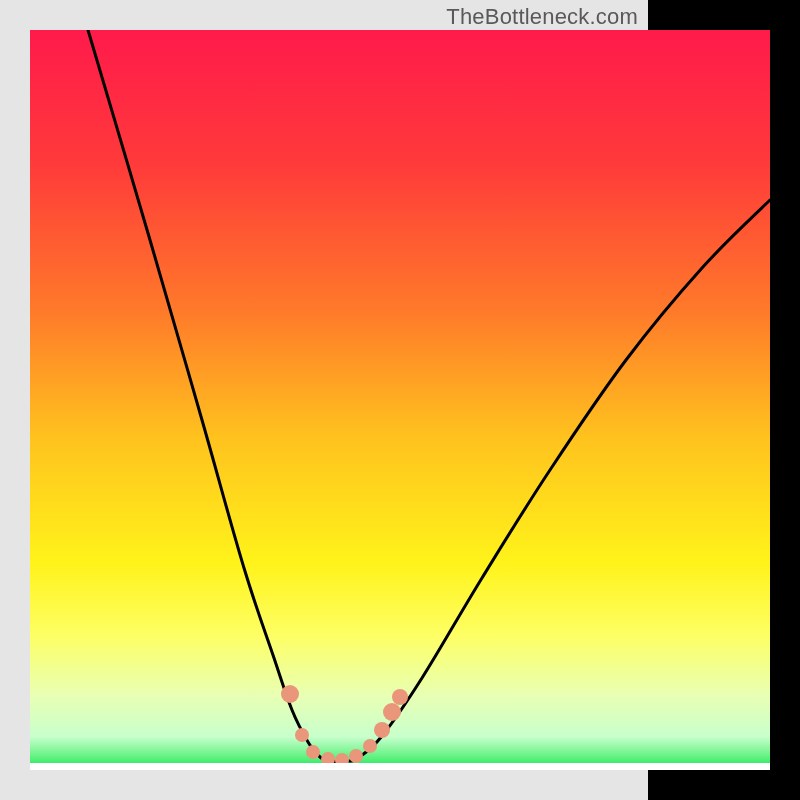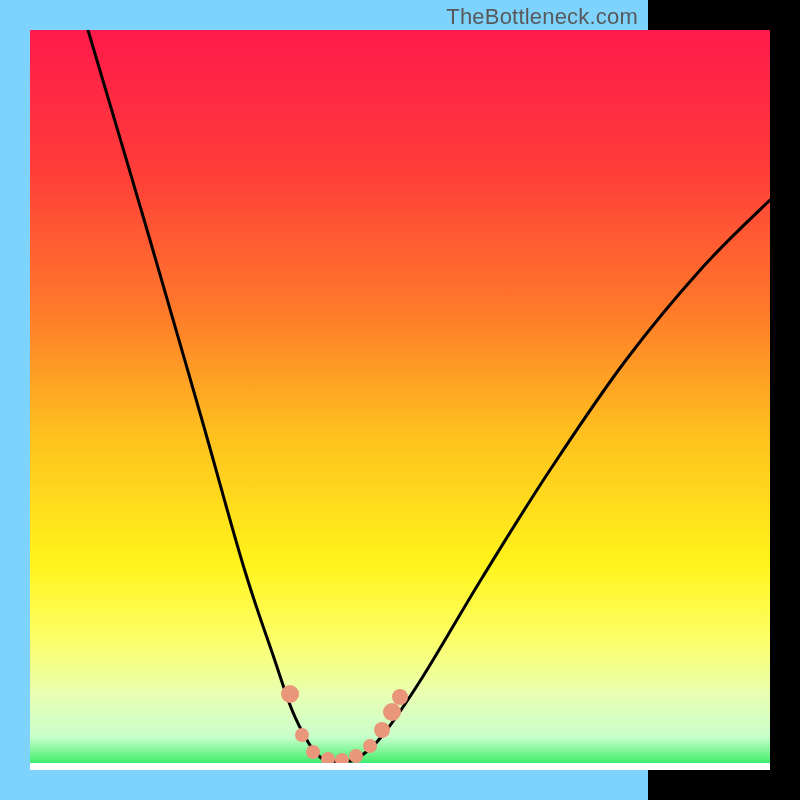--- a/index.html
+++ b/index.html
@@ -9,21 +9,21 @@
     height: 800px;
     background: #000;
     overflow: hidden;
   }
   .frame {
     position: absolute;
     left: 0;
     top: 0;
     width: 648px;
     height: 800px;
-    background: #7dd3fc;
+    background: #e5e5e5;
   }
   .plot {
     position: absolute;
     left: 30px;
     top: 30px;
     width: 740px;
     height: 740px;
     overflow: hidden;
   }
   .whitebaseline {

